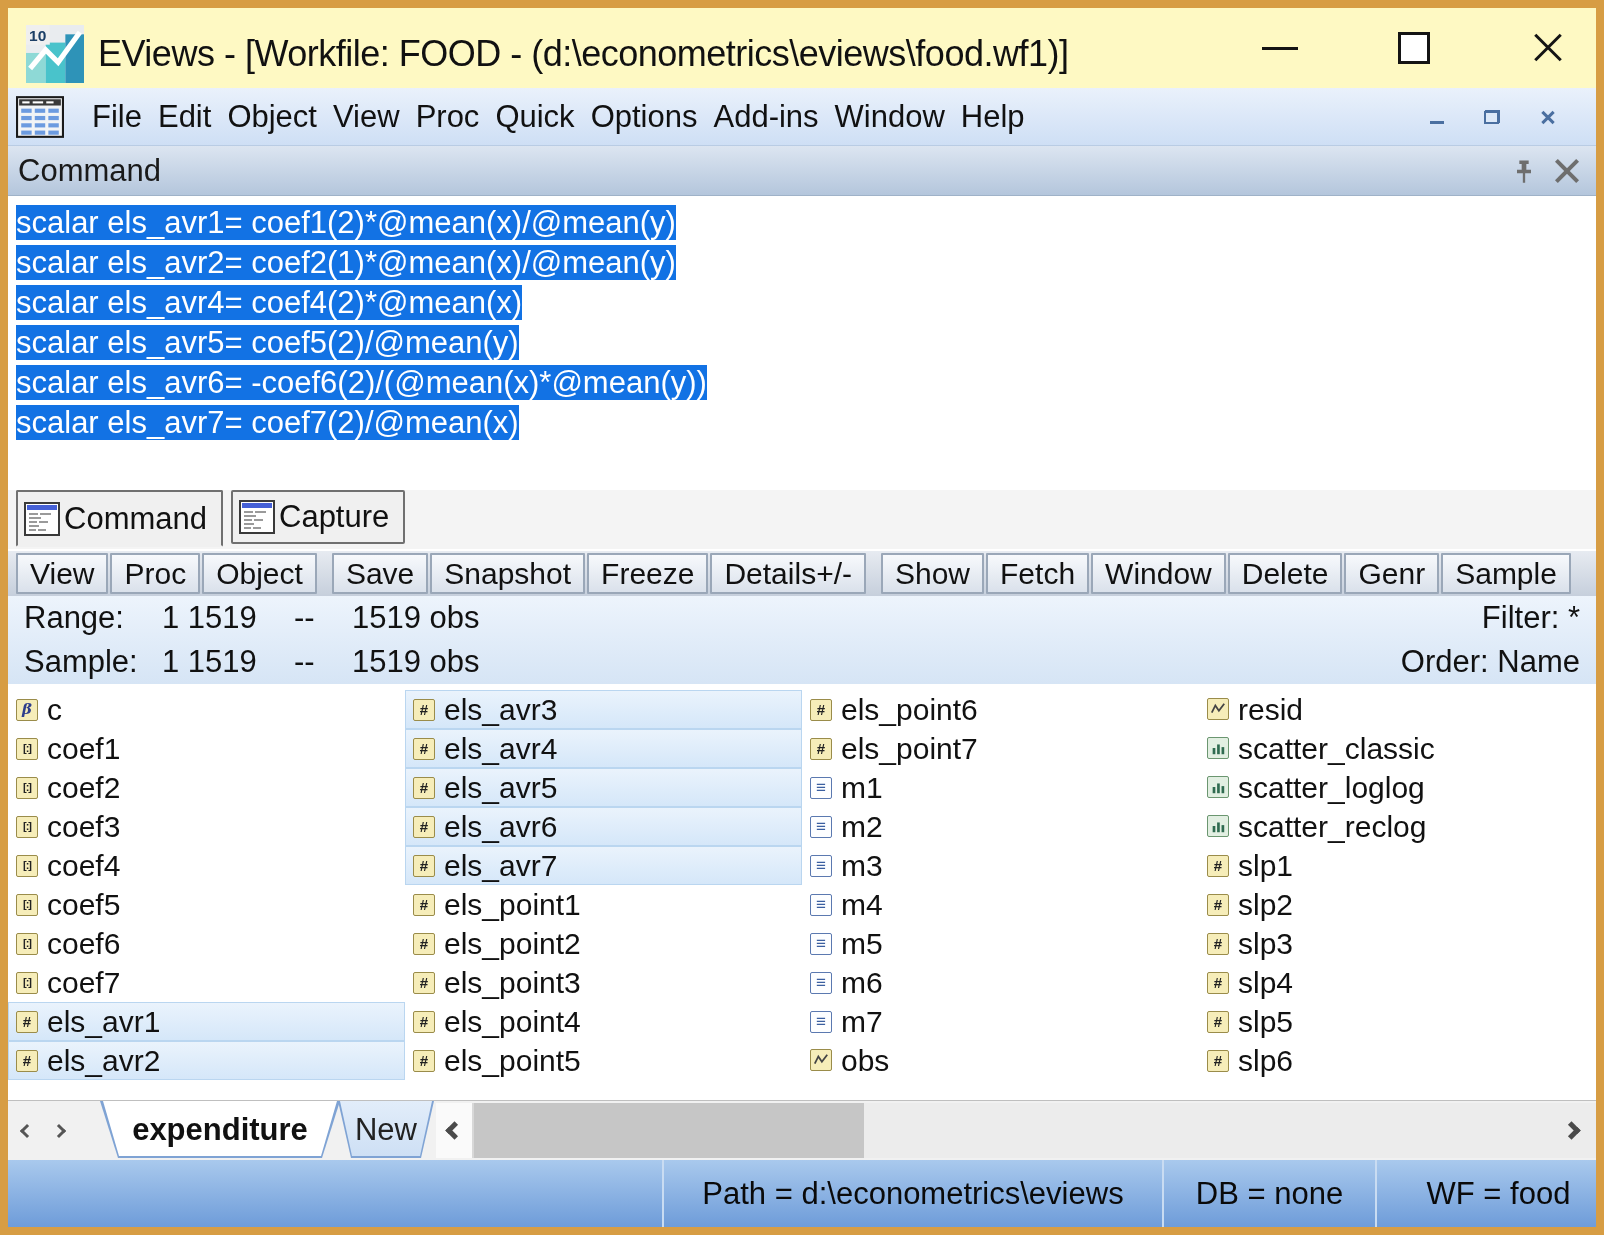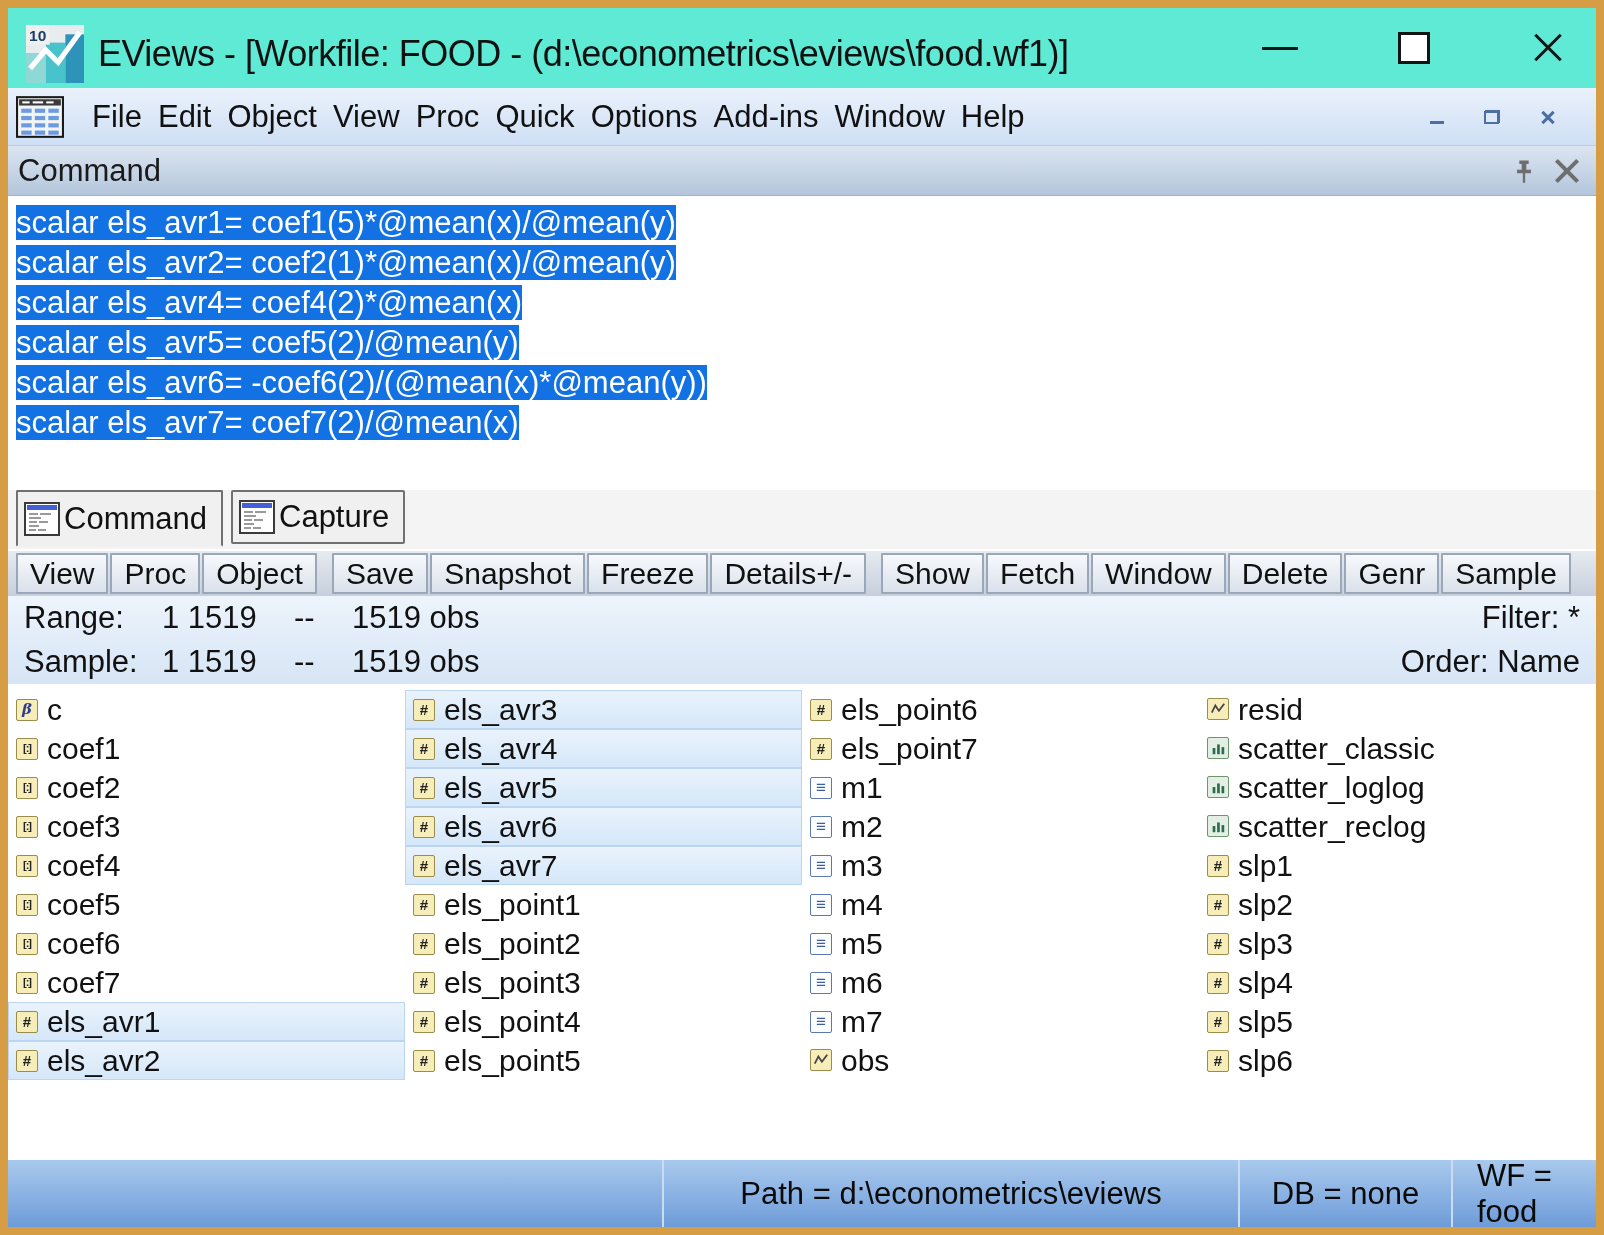--- a/index.html
+++ b/index.html
@@ -3,21 +3,21 @@
 <meta charset="utf-8">
 <style>
   * { margin:0; padding:0; box-sizing:border-box; }
   html,body { background:#888; }
   #win {
     position:relative; width:1604px; height:1235px;
     border:8px solid #D79D44; background:#fff; overflow:hidden;
     font-family:"Liberation Sans", sans-serif; color:#111;
   }
   
-  .titlebar { position:absolute; left:0; top:0; width:1588px; height:92px; background:#5eead4; display:flex; align-items:center; }
+  .titlebar { position:absolute; left:0; top:0; width:1588px; height:92px; background:#fef9c3; display:flex; align-items:center; }
   .appicon { width:58px; height:58px; margin-left:18px; flex:0 0 auto; }
   .title-text { font-size:36px; margin-left:14px; white-space:nowrap; letter-spacing:-0.5px; }
   .win-ctrls { position:absolute; right:30px; top:0; height:80px; display:flex; align-items:center; gap:100px; }
   .min-bar { width:36px; height:3px; background:#141414; }
   .max-box { width:32px; height:32px; border:3px solid #141414; background:#fff; }
   .x-icon { position:relative; width:36px; height:36px; }
   .x-icon::before,.x-icon::after { content:""; position:absolute; left:0; top:16px; width:100%; height:3px; background:#141414; }
   .x-icon::before { transform:rotate(45deg); } .x-icon::after { transform:rotate(-45deg); }
   
   .menubar { position:absolute; left:0; top:80px; width:1588px; height:58px;
@@ -95,21 +95,21 @@
   .sb-left-btn { width:38px; height:100%; background:#FAFAFA; border-right:2px solid #D8D8D8; display:flex; align-items:center; justify-content:center; }
   .chev-b { display:inline-block; width:13px; height:13px; border-left:5px solid #4A4A4A; border-bottom:5px solid #4A4A4A; }
   .chev-b.left { transform:rotate(45deg); } .chev-b.right { transform:rotate(225deg); }
   .sb-thumb { width:390px; height:100%; background:#C6C6C6; }
   .sb-right { margin-left:auto; width:50px; display:flex; align-items:center; justify-content:center; }
   
   .statusbar { position:absolute; left:0; top:1152px; width:1588px; height:67px;
     background:linear-gradient(#A9C9ED,#6E9CD9); display:flex; font-size:31px; color:#0A0A0A; }
   .status-spacer { width:654px; }
   .status-cell { display:flex; align-items:center; justify-content:center; border-left:2px solid #C9DCF2; }
-  .status-path { width:576px; } .status-db { width:213px; } .status-wf { flex:1;padding-left:24px; }
+  .status-path { width:500px; } .status-db { width:213px; } .status-wf { flex:1;padding-left:24px; }
 </style>
 </head>
 <body>
 
 <div id="win">
 
   <div class="titlebar">
     <svg class="appicon" viewBox="0 0 56 56">
       <rect width="56" height="56" fill="#E9ECEF"></rect>
       <rect x="0" y="27" width="19" height="29" fill="#8ED9D6"></rect>
@@ -172,21 +172,21 @@
     <div class="cmd-header-title">Command</div>
     <div class="cmd-header-icons">
       <svg width="28" height="28" viewBox="0 0 24 24">
         <path d="M8 3h8v3h-2v5h4v3H6v-3h4V6H8zM11 14h2v8h-2z" fill="#6E6E6E"></path>
       </svg>
       <div class="cmd-x"></div>
     </div>
   </div>
 
   <div class="cmd-area">
-      <div class="cmd-line"><span class="cmd-sel">scalar els_avr1= coef1(5)*@mean(x)/@mean(y)</span></div>
+      <div class="cmd-line"><span class="cmd-sel">scalar els_avr1= coef1(2)*@mean(x)/@mean(y)</span></div>
       <div class="cmd-line"><span class="cmd-sel">scalar els_avr2= coef2(1)*@mean(x)/@mean(y)</span></div>
       <div class="cmd-line"><span class="cmd-sel">scalar els_avr4= coef4(2)*@mean(x)</span></div>
       <div class="cmd-line"><span class="cmd-sel">scalar els_avr5= coef5(2)/@mean(y)</span></div>
       <div class="cmd-line"><span class="cmd-sel">scalar els_avr6= -coef6(2)/(@mean(x)*@mean(y))</span></div>
       <div class="cmd-line"><span class="cmd-sel">scalar els_avr7= coef7(2)/@mean(x)</span></div>
     </div>
 
   <div class="console-tabs">
     <div class="console-tab active">
       <svg width="36" height="34" viewBox="0 0 36 34">
@@ -453,20 +453,43 @@
           <span><span class="oi oi-y oi-hash">#</span></span>
           <span class="obj-label">slp5</span>
         </div>
         <div class="obj-item">
           <span><span class="oi oi-y oi-hash">#</span></span>
           <span class="obj-label">slp6</span>
         </div>
       </div>
     </div>
 
+  <div class="pagetabs">
+    <div class="tab-nav">
+      <span class="chev-s left"></span>
+      <span class="chev-s right"></span>
+    </div>
+    <div class="ptab ptab-exp">
+      <div class="ptab-border"></div>
+      <div class="ptab-inner">expenditure</div>
+    </div>
+    <div class="ptab ptab-new">
+      <div class="ptab-border"></div>
+      <div class="ptab-inner">New</div>
+    </div>
+    <div class="tab-scrollbar">
+      <div class="sb-left-btn">
+          <span class="chev-b left"></span>
+        </div>
+      <div class="sb-thumb"></div>
+      <div class="sb-right">
+          <span class="chev-b right"></span>
+        </div>
+    </div>
+  </div>
 
   <div class="statusbar">
     <div class="status-spacer"></div>
     <div class="status-cell status-path">Path = d:\econometrics\eviews</div>
     <div class="status-cell status-db">DB = none</div>
     <div class="status-cell status-wf">WF = food</div>
   </div>
 
 </div>
 

